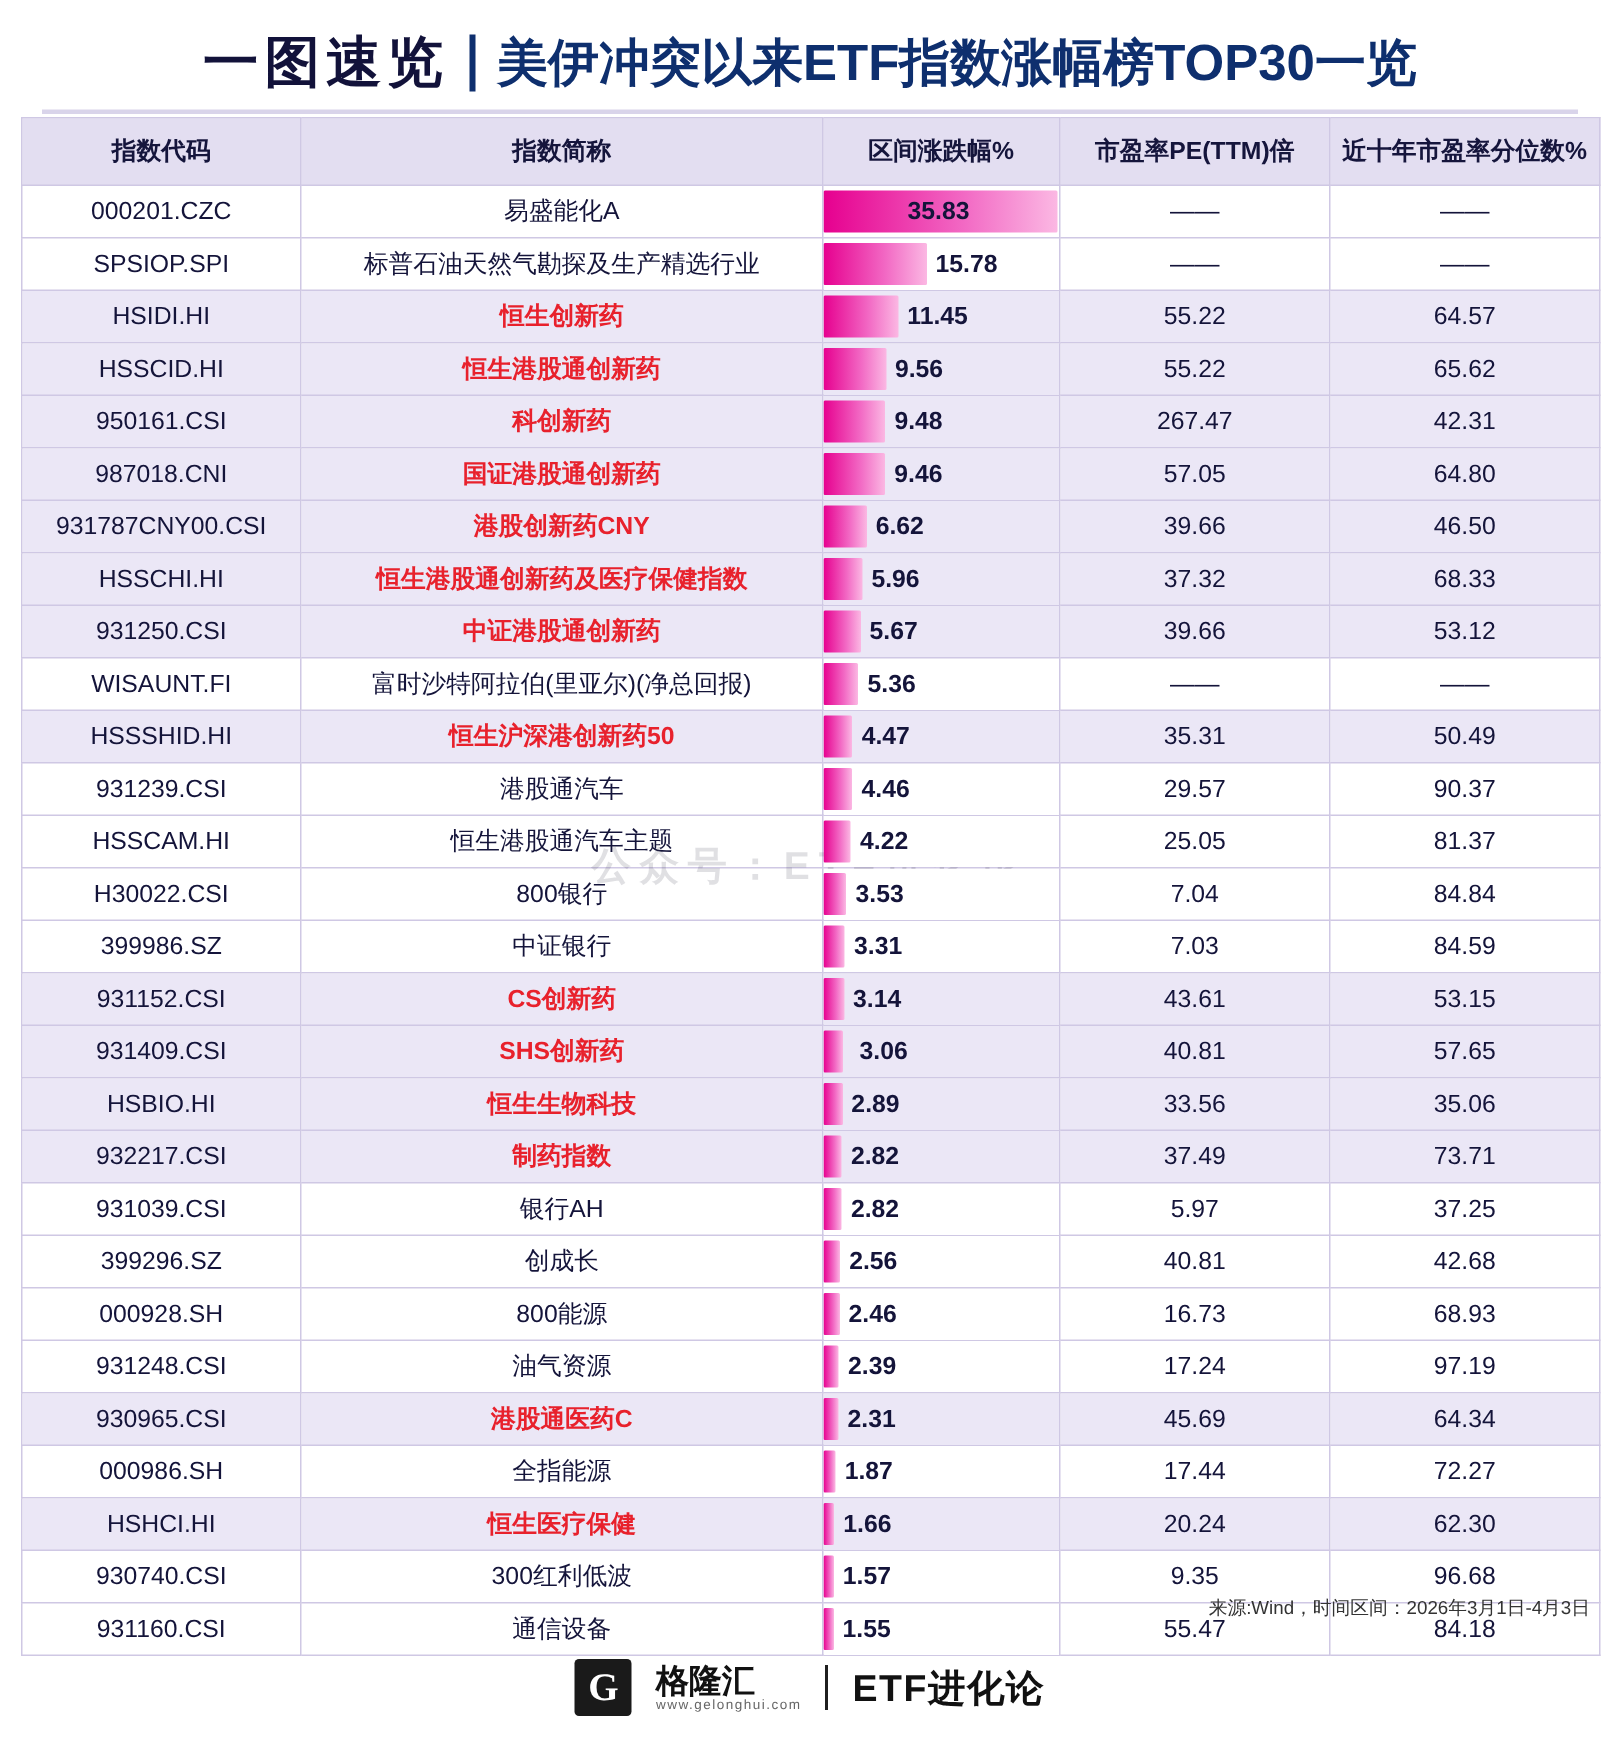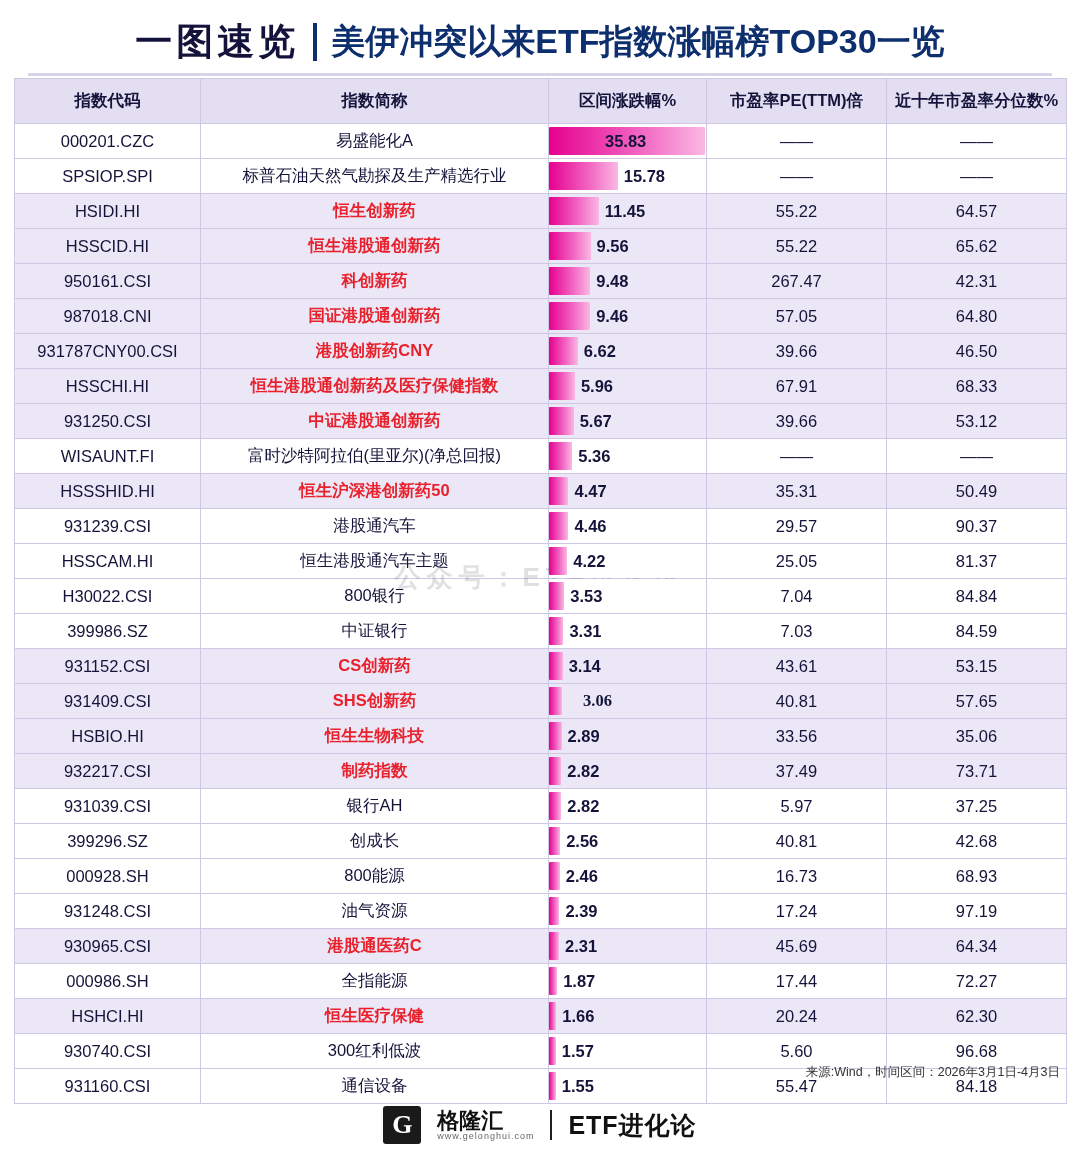--- a/index.html
+++ b/index.html
@@ -336,21 +336,21 @@
           </tr>
           <tr class="alt">
             <td class="code">HSSCHI.HI</td>
             <td class="name hl">恒生港股通创新药及医疗保健指数</td>
             <td class="barcell">
               <div class="barbox">
                 <div class="bar" style="width: 25.9492px;"></div>
                 <div class="barval" style="left: 31.9492px;">5.96</div>
               </div>
             </td>
-            <td class="pe">67.91</td>
+            <td class="pe">37.32</td>
             <td class="pct10">68.33</td>
           </tr>
           <tr class="alt">
             <td class="code">931250.CSI</td>
             <td class="name hl">中证港股通创新药</td>
             <td class="barcell">
               <div class="barbox">
                 <div class="bar" style="width: 24.6866px;"></div>
                 <div class="barval" style="left: 30.6866px;">5.67</div>
               </div>
@@ -441,21 +441,21 @@
             </td>
             <td class="pe">43.61</td>
             <td class="pct10">53.15</td>
           </tr>
           <tr class="alt">
             <td class="code">931409.CSI</td>
             <td class="name hl">SHS创新药</td>
             <td class="barcell">
               <div class="barbox">
                 <div class="bar" style="width: 13.3229px;"></div>
-                <div class="barval" style="left: 34px; font-family: Liberation Serif, serif;">3.06</div>
+                <div class="barval" style="left: 24px;">3.06</div>
               </div>
             </td>
             <td class="pe">40.81</td>
             <td class="pct10">57.65</td>
           </tr>
           <tr class="alt">
             <td class="code">HSBIO.HI</td>
             <td class="name hl">恒生生物科技</td>
             <td class="barcell">
               <div class="barbox">
@@ -564,21 +564,21 @@
           </tr>
           <tr>
             <td class="code">930740.CSI</td>
             <td class="name">300红利低波</td>
             <td class="barcell">
               <div class="barbox">
                 <div class="bar" style="width: 6.83561px;"></div>
                 <div class="barval" style="left: 12.8356px;">1.57</div>
               </div>
             </td>
-            <td class="pe">5.60</td>
+            <td class="pe">9.35</td>
             <td class="pct10">96.68</td>
           </tr>
           <tr>
             <td class="code">931160.CSI</td>
             <td class="name">通信设备</td>
             <td class="barcell">
               <div class="barbox">
                 <div class="bar" style="width: 6.74853px;"></div>
                 <div class="barval" style="left: 12.7485px;">1.55</div>
               </div>

